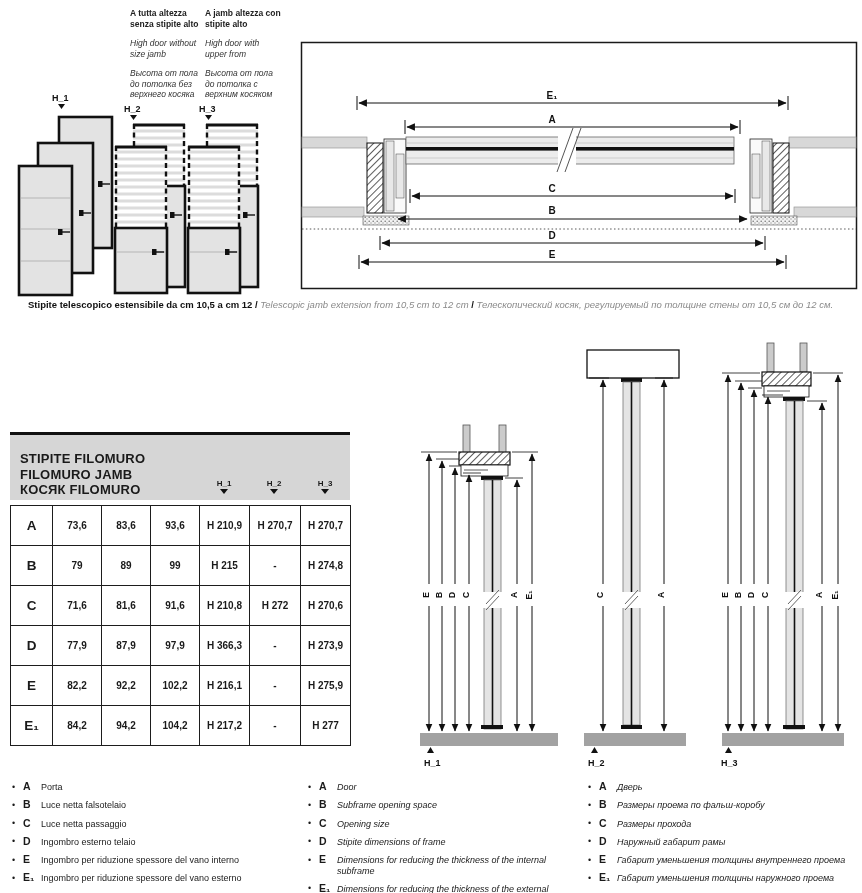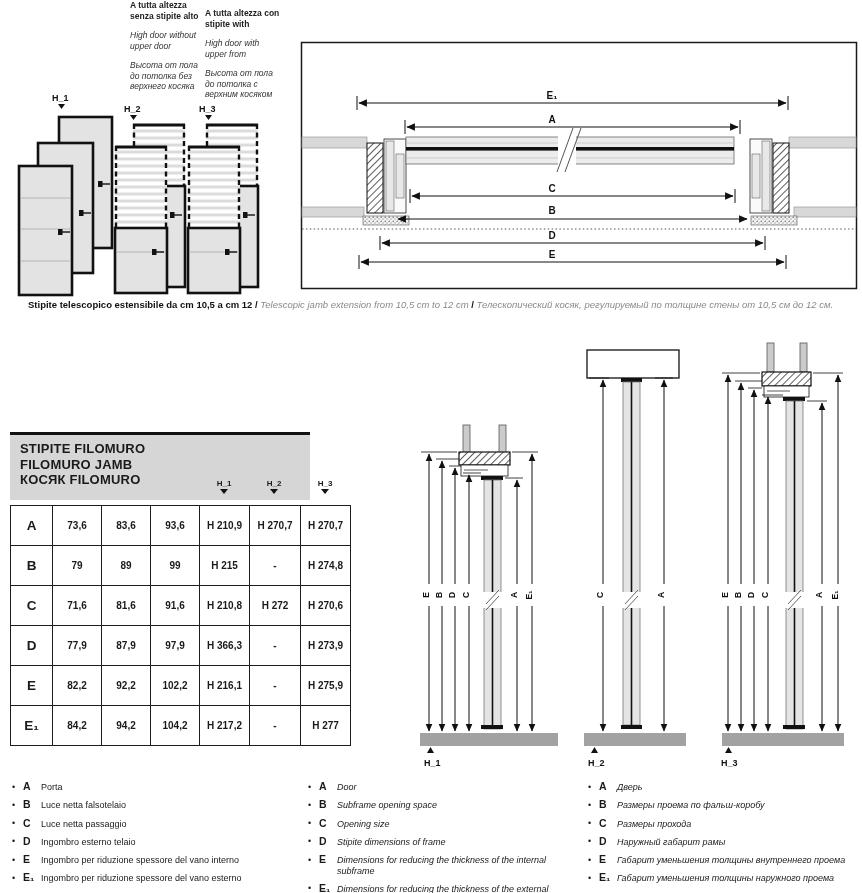--- a/index.html
+++ b/index.html
@@ -15,22 +15,22 @@
   .ann .it{font-weight:bold}
   .ann .en,.ann .ru{font-style:italic;color:#333}
 
   
   .caption{left:28px;top:299px;width:848px;font-size:9.5px;white-space:nowrap}
   .caption .cap-it{font-weight:bold;color:#111}
   .caption .sep{font-weight:bold;color:#111}
   .caption .cap-f{font-style:italic;color:#8a8a8a}
 
   
-  .tbl-header{left:10px;top:432px;width:300px;height:68px;background:#d6d6d6;
-    border-top:3px solid #111;box-sizing:border-box;padding:6px 0 0 10px;position:absolute}
+  .tbl-header{left:10px;top:432px;width:340px;height:68px;background:#d6d6d6;
+    border-top:3px solid #111;box-sizing:border-box;padding:16px 0 0 10px;position:absolute}
   .tbl-title{font-size:13px;font-weight:bold;line-height:15.5px;letter-spacing:.2px}
   .tbl-title.i{}
   .colhead{position:absolute;width:44px;text-align:center;font-size:8px;font-weight:bold;top:44px}
   .colhead .tri{width:0;height:0;border-left:4px solid transparent;border-right:4px solid transparent;
     border-top:5px solid #111;margin:1px auto 0}
   table.grid{position:absolute;left:10px;top:505px;width:340px;border-collapse:collapse;table-layout:fixed}
   table.grid td{border:1.6px solid #1d1d1d;height:39px;text-align:center;vertical-align:middle;
     font-weight:bold;font-size:10px;padding:0}
   table.grid td.letter{font-size:13.5px}
 
@@ -47,27 +47,27 @@
   .ext{stroke:#111;stroke-width:.8;fill:none}
   .tick{stroke:#111;stroke-width:1;fill:none}
   .thin{stroke:#999;stroke-width:.6;fill:none}
   .dimlbl{font-family:"Liberation Sans",sans-serif;font-weight:bold;font-size:10px;fill:#111;text-anchor:middle}
   .dimlbl-s{font-family:"Liberation Sans",sans-serif;font-weight:bold;font-size:8.5px;fill:#111;text-anchor:middle}
   .hlbl{font-family:"Liberation Sans",sans-serif;font-weight:bold;font-size:9px;fill:#111}
 </style>
 </head>
 <body>
 
-<div class="abs ann" style="left:130px;top:0;width:74px">
+<div class="abs ann" style="left:130px;top:8px;width:74px">
   <p class="it">A tutta altezza senza stipite alto</p>
-  <p class="en">High door without upper door</p>
+  <p class="en">High door without size jamb</p>
   <p class="ru">Высота от пола до потолка без верхнего косяка</p>
 </div>
 <div class="abs ann" style="left:205px;top:8px;width:78px">
-  <p class="it">A tutta altezza con stipite with</p>
+  <p class="it">A jamb altezza con stipite alto</p>
   <p class="en">High door with upper from</p>
   <p class="ru">Высота от пола до потолка с верхним косяком</p>
 </div>
 
 <svg class="abs" style="left:8px;top:92px" width="292" height="208" viewBox="8 92 292 208">
   <defs>
     <pattern id="dStripes" patternUnits="userSpaceOnUse" width="6" height="7">
       <rect width="6" height="7" fill="#ffffff"></rect>
       <rect y="3.5" width="6" height="3" fill="#dcdcdc"></rect>
     </pattern>

